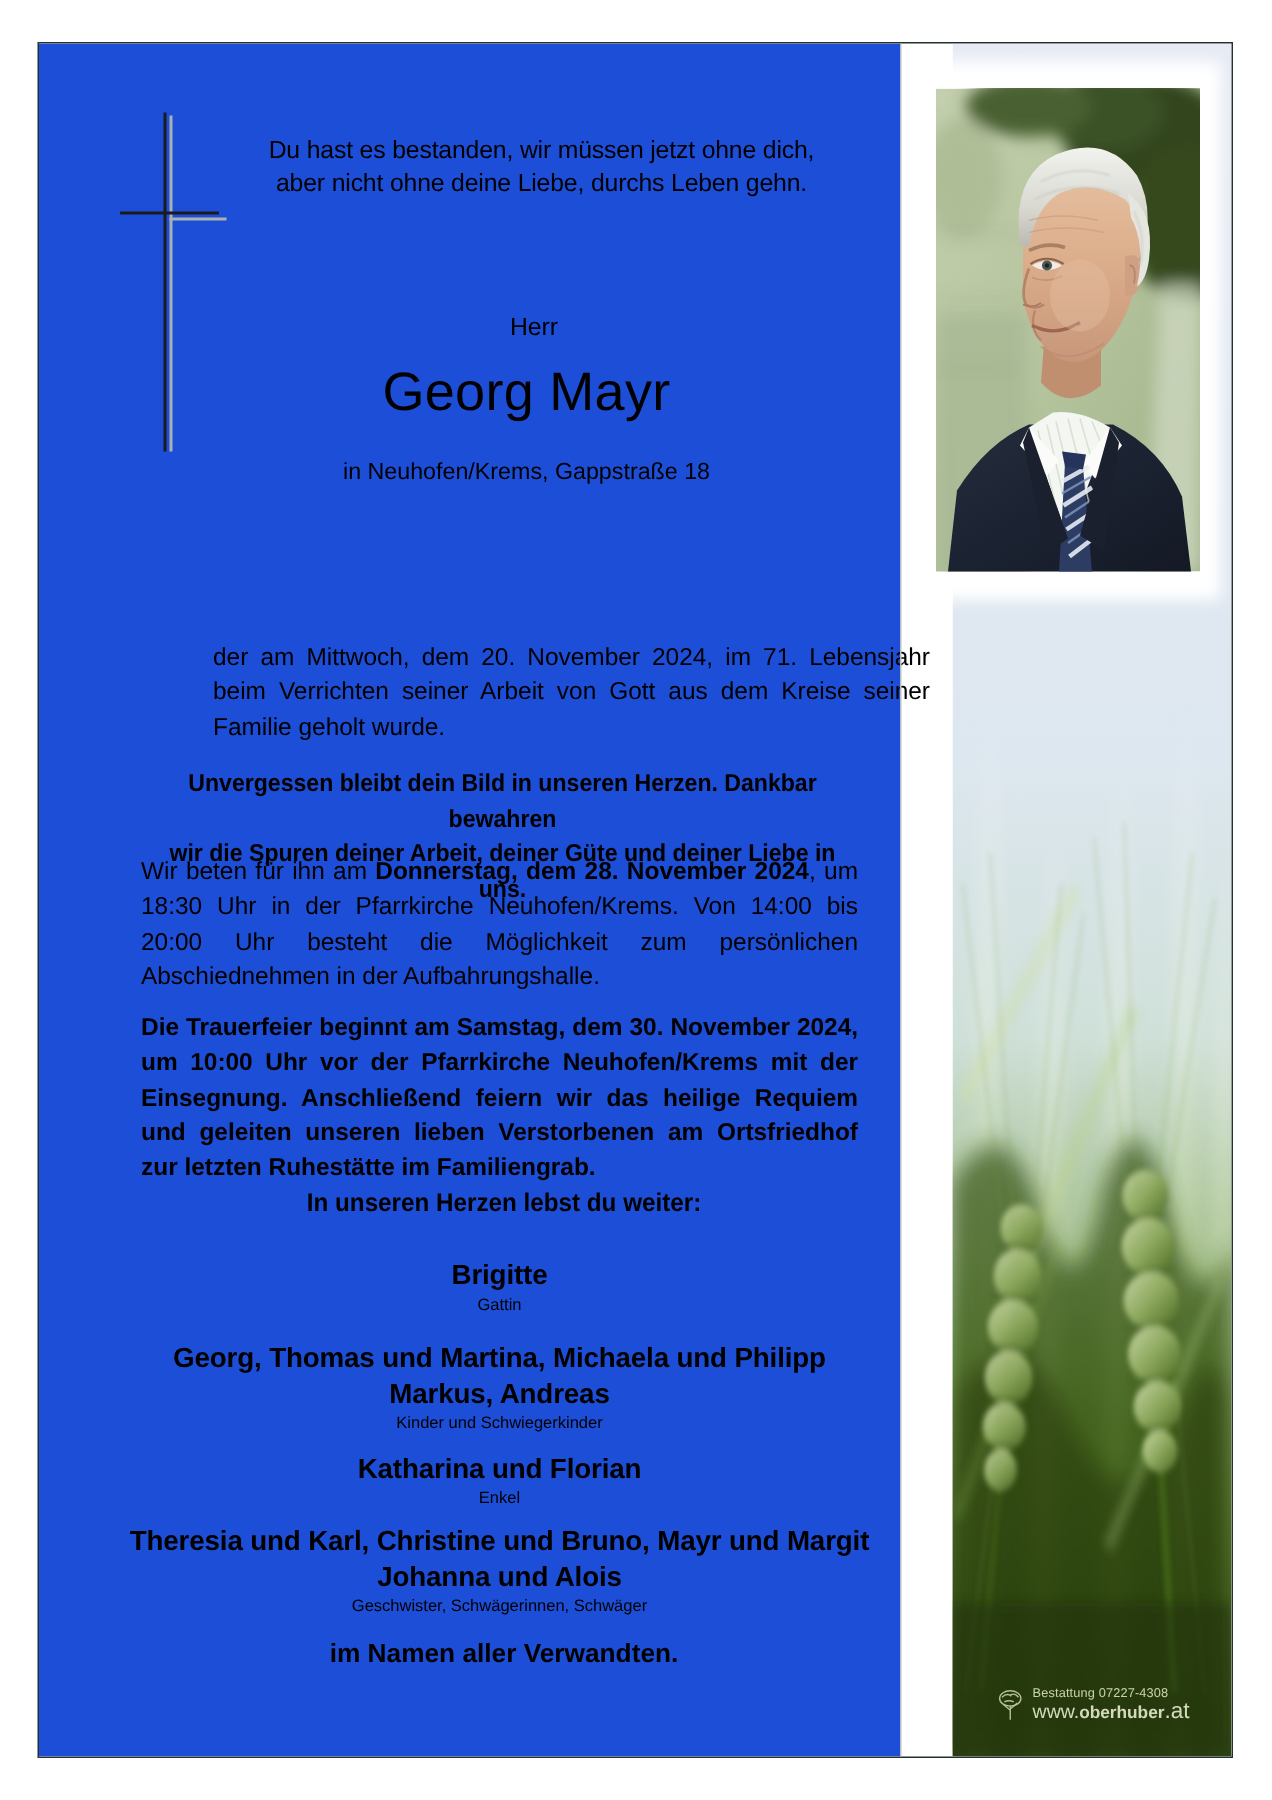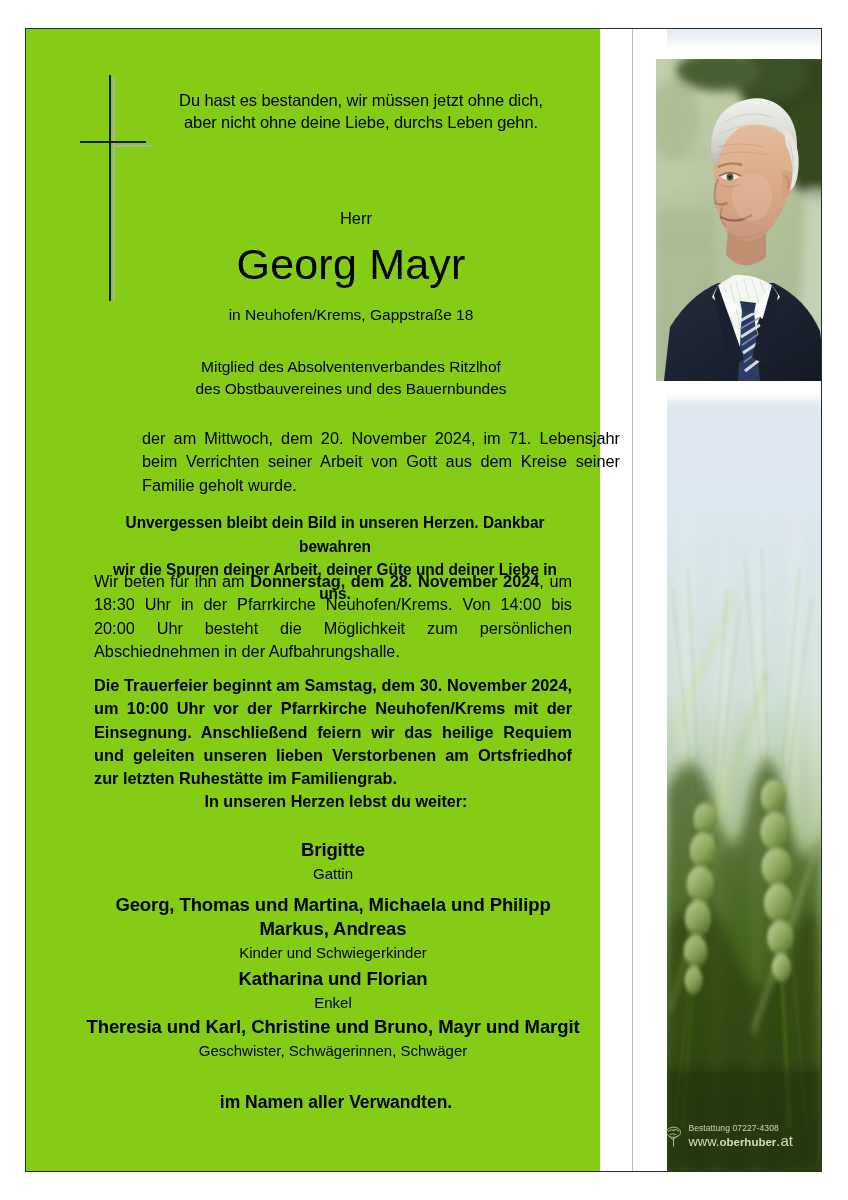--- a/index.html
+++ b/index.html
@@ -35,21 +35,21 @@
     background: #ffffff;
     overflow: hidden;
   }
 
   
   .text-col {
     position: absolute;
     left: 0; top: 0;
     width: 574px;
     height: 100%;
-    background: #84cc16;
+    background: #1d4ed8;
   }
 
   
   .cross {
     position: absolute;
     left: 54px;
     top: 46px;
     width: 66px;
     height: 226px;
   }
@@ -98,21 +98,21 @@
     text-align: center;
     font-size: 16.5px;
   }
 
   .name {
     position: absolute;
     left: 90px;
     top: 212px;
     width: 470px;
     text-align: center;
-    font-size: 43px;
+    font-size: 36px;
     font-weight: 400;
     letter-spacing: 0.2px;
     line-height: 1.1;
   }
 
   .role {
     position: absolute;
     left: 90px;
     top: 275px;
     width: 470px;
@@ -176,21 +176,21 @@
     width: 530px;
     text-align: center;
   }
   .fam .fam-names {
     font-size: 18.5px;
     font-weight: 600;
     line-height: 1.3;
     letter-spacing: -0.1px;
   }
   .fam .fam-label {
-    font-size: 15px;
+    font-size: 11px;
     font-weight: 400;
     line-height: 1.45;
     margin-top: 1px;
   }
   .fam.g1 { top: 809px; }
   .fam.g2 { top: 864px; }
   .fam.g3 { top: 938px; }
   .fam.g4 { top: 986px; }
 
   .closing {
@@ -200,21 +200,21 @@
     width: 480px;
     text-align: center;
     font-size: 17.5px;
     font-weight: 600;
   }
 
   
   .band {
     position: absolute;
     right: 0; top: 0;
-    width: 189px;
+    width: 221px;
     height: 100%;
     overflow: hidden;
     border-left: 1px solid #b9bdc2;
     box-sizing: border-box;
     padding-left: 34px;
   }
   .band svg { display: block; width: 100%; height: 100%; }
 
   
   .photo {
@@ -289,24 +289,20 @@
       </div>
 
       <div class="salutation">Herr</div>
 
       <div class="name">Georg Mayr</div>
 
       <div class="role">
         <div>in Neuhofen/Krems, Gappstraße 18</div>
       </div>
 
-      <div class="memberships">
-        <div>Mitglied des Absolventenverbandes Ritzlhof</div>
-        <div>des Obstbauvereines und des Bauernbundes</div>
-      </div>
 
       <div class="para p-death">der am Mittwoch, dem 20. November 2024, im 71. Lebensjahr beim Verrichten seiner Arbeit von Gott aus dem Kreise seiner Familie geholt wurde.</div>
 
       <div class="quote">
         <div>Unvergessen bleibt dein Bild in unseren Herzen. Dankbar bewahren</div>
         <div>wir die Spuren deiner Arbeit, deiner Güte und deiner Liebe in uns.</div>
       </div>
 
       <div class="para p-pray"><span>Wir beten für ihn am </span><b>Donnerstag, dem 28. November 2024</b><span>, um 18:30 Uhr in der Pfarrkirche Neuhofen/Krems. Von 14:00 bis 20:00 Uhr besteht die Möglichkeit zum persönlichen Abschiednehmen in der Aufbahrungshalle.</span></div>
 
@@ -325,20 +321,21 @@
         <div class="fam-label">Kinder und Schwiegerkinder</div>
       </div>
 
       <div class="fam g3">
         <div class="fam-names">Katharina und Florian</div>
         <div class="fam-label">Enkel</div>
       </div>
 
       <div class="fam g4">
         <div class="fam-names">Theresia und Karl, Christine und Bruno, Mayr und Margit</div>
+        <div class="fam-names">Johanna und Alois</div>
         <div class="fam-label">Geschwister, Schwägerinnen, Schwäger</div>
       </div>
 
       <div class="closing">im Namen aller Verwandten.</div>
     </div>
 
     <div class="band">
       <svg viewBox="0 0 221 1142" preserveAspectRatio="none">
         <defs>
           <linearGradient id="skyGrad" x1="0" y1="0" x2="0" y2="1">

